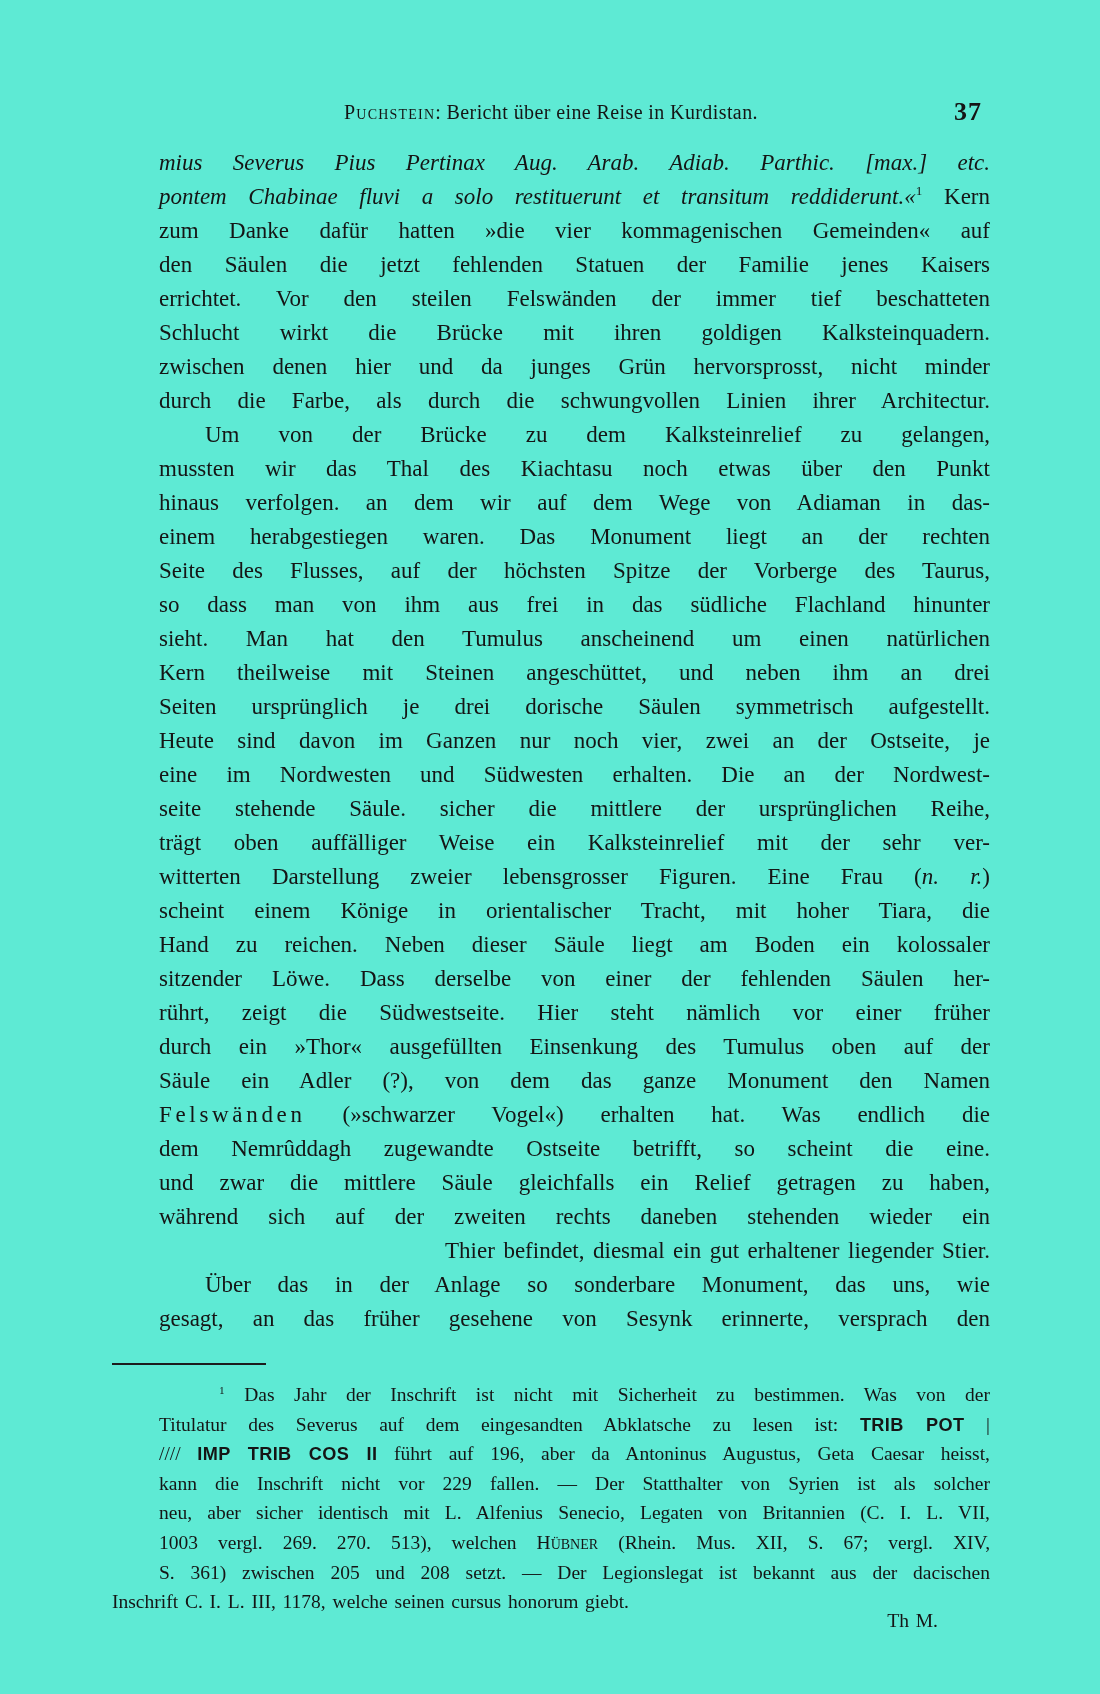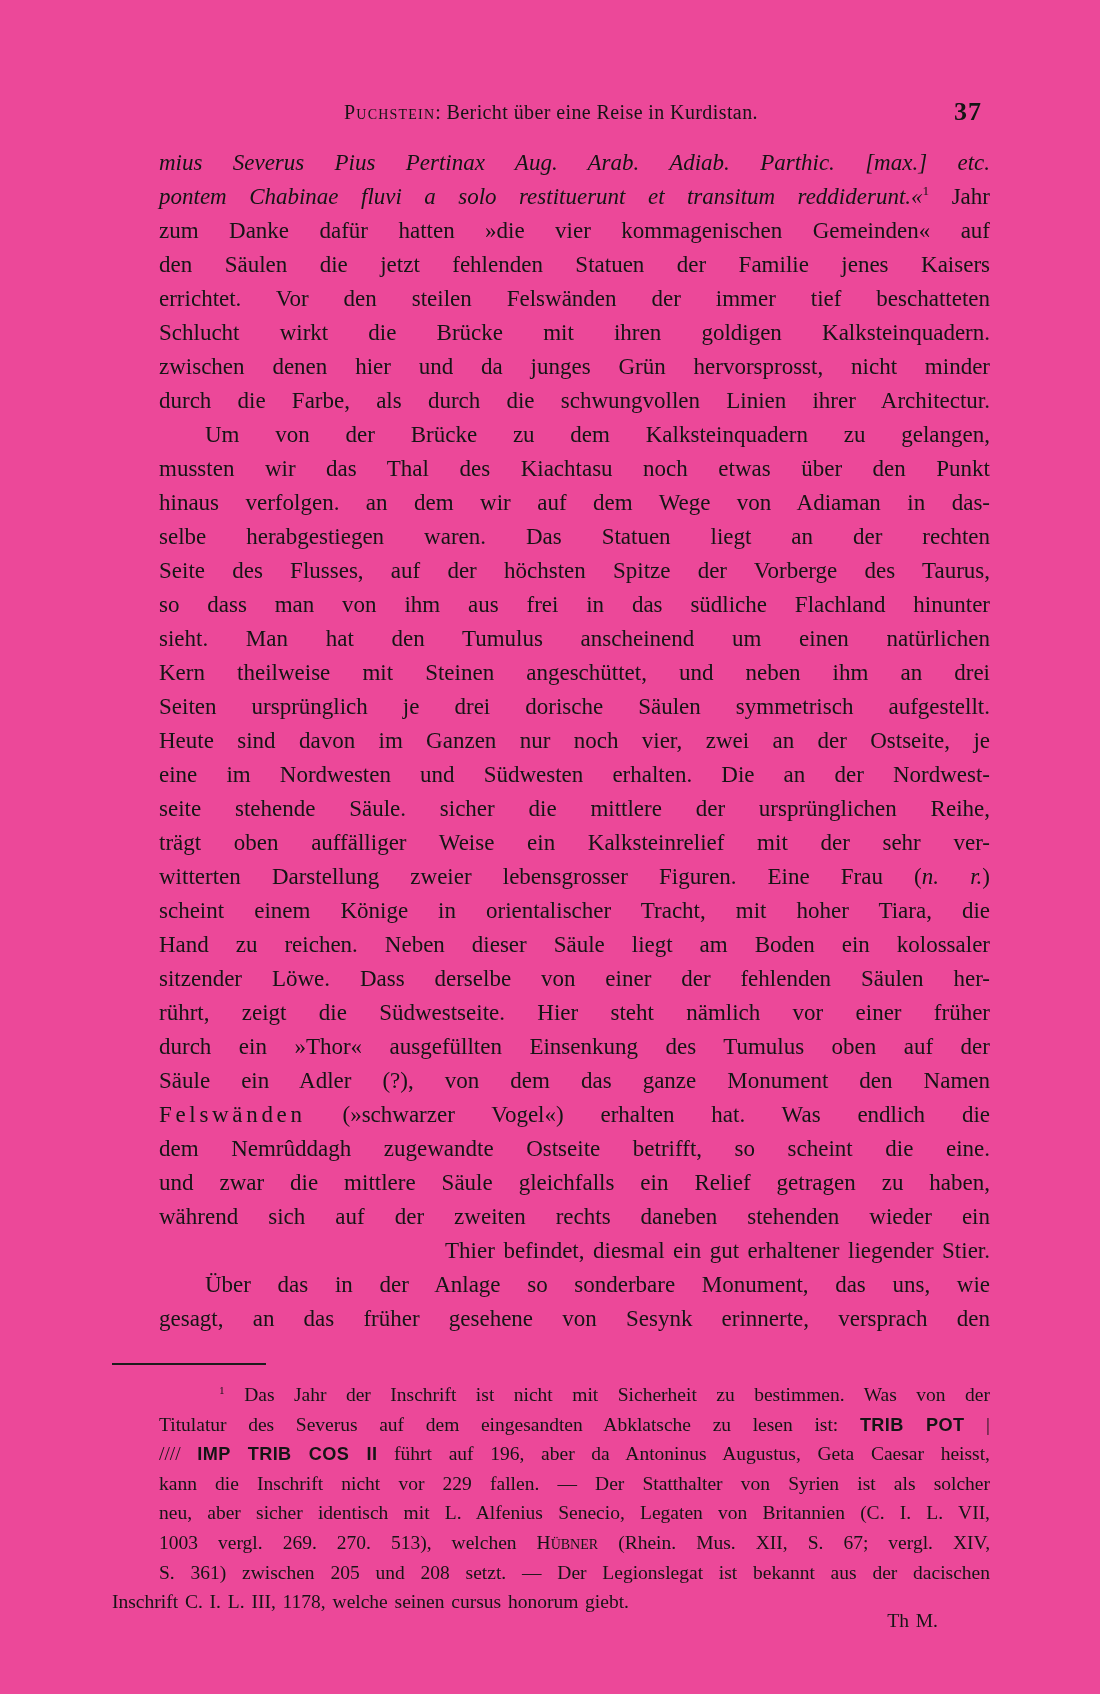--- a/index.html
+++ b/index.html
@@ -4,21 +4,21 @@
 <style>
   html,body{margin:0;padding:0;}
   body{
     width:1100px;height:1694px;
     background:#ffffff;
     font-family:"Liberation Serif", serif;
   }
   .page{
     position:relative;
     width:1100px;height:1694px;
-    background:#ec4899;
+    background:#5eead4;
     color:#151515;
     overflow:hidden;
   }
   
   .running-head{
     position:absolute;top:101px;left:112px;width:878px;
     text-align:center;
     font-size:20px;
     letter-spacing:0.4px;
     white-space:nowrap;
@@ -82,31 +82,31 @@
 
 <div class="page">
 
   <div class="running-head">
     <span><span class="author">Puchstein</span><span>:  Bericht über eine Reise in Kurdistan.</span></span>
     <span class="page-number">37</span>
   </div>
 
   <div class="body-text" id="body-lines">
       <div class="bline just"><span class="i">mius Severus Pius Pertinax Aug. Arab. Adiab. Parthic. [max.] etc.</span></div>
-      <div class="bline just"><span class="i">pontem Chabinae fluvi a solo restituerunt et transitum reddiderunt.«</span><sup class="fnref">1</sup><span> Jahr</span></div>
+      <div class="bline just"><span class="i">pontem Chabinae fluvi a solo restituerunt et transitum reddiderunt.«</span><sup class="fnref">1</sup><span> Kern</span></div>
       <div class="bline just"><span>zum Danke dafür hatten »die vier kommagenischen Gemeinden« auf</span></div>
       <div class="bline just"><span>den Säulen die jetzt fehlenden Statuen der Familie jenes Kaisers</span></div>
       <div class="bline just"><span>errichtet. Vor den steilen Felswänden der immer tief beschatteten</span></div>
       <div class="bline just"><span>Schlucht wirkt die Brücke mit ihren goldigen Kalksteinquadern.</span></div>
       <div class="bline just"><span>zwischen denen hier und da junges Grün hervorsprosst, nicht minder</span></div>
       <div class="bline just"><span>durch die Farbe, als durch die schwungvollen Linien ihrer Architectur.</span></div>
-      <div class="bline just ind"><span>Um von der Brücke zu dem Kalksteinquadern zu gelangen,</span></div>
+      <div class="bline just ind"><span>Um von der Brücke zu dem Kalksteinrelief zu gelangen,</span></div>
       <div class="bline just"><span>mussten wir das Thal des Kiachtasu noch etwas über den Punkt</span></div>
       <div class="bline just"><span>hinaus verfolgen. an dem wir auf dem Wege von Adiaman in das-</span></div>
-      <div class="bline just"><span>selbe herabgestiegen waren. Das Statuen liegt an der rechten</span></div>
+      <div class="bline just"><span>einem herabgestiegen waren. Das Monument liegt an der rechten</span></div>
       <div class="bline just"><span>Seite des Flusses, auf der höchsten Spitze der Vorberge des Taurus,</span></div>
       <div class="bline just"><span>so dass man von ihm aus frei in das südliche Flachland hinunter</span></div>
       <div class="bline just"><span>sieht. Man hat den Tumulus anscheinend um einen natürlichen</span></div>
       <div class="bline just"><span>Kern theilweise mit Steinen angeschüttet, und neben ihm an drei</span></div>
       <div class="bline just"><span>Seiten ursprünglich je drei dorische Säulen symmetrisch aufgestellt.</span></div>
       <div class="bline just"><span>Heute sind davon im Ganzen nur noch vier, zwei an der Ostseite, je</span></div>
       <div class="bline just"><span>eine im Nordwesten und Südwesten erhalten. Die an der Nordwest-</span></div>
       <div class="bline just"><span>seite stehende Säule. sicher die mittlere der ursprünglichen Reihe,</span></div>
       <div class="bline just"><span>trägt oben auffälliger Weise ein Kalksteinrelief mit der sehr ver-</span></div>
       <div class="bline just"><span>witterten Darstellung zweier lebensgrosser Figuren. Eine Frau (</span><span class="i">n. r.</span><span>)</span></div>

